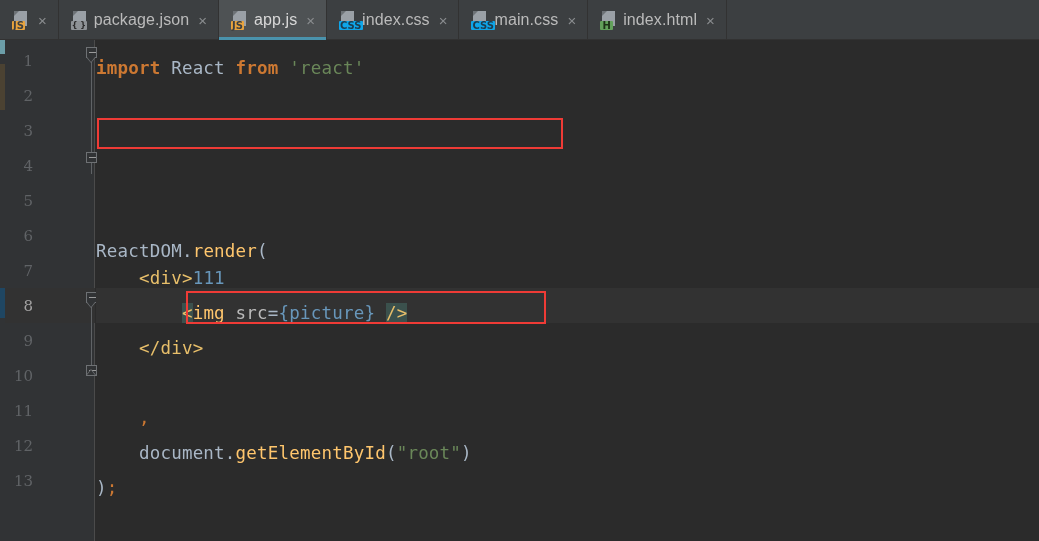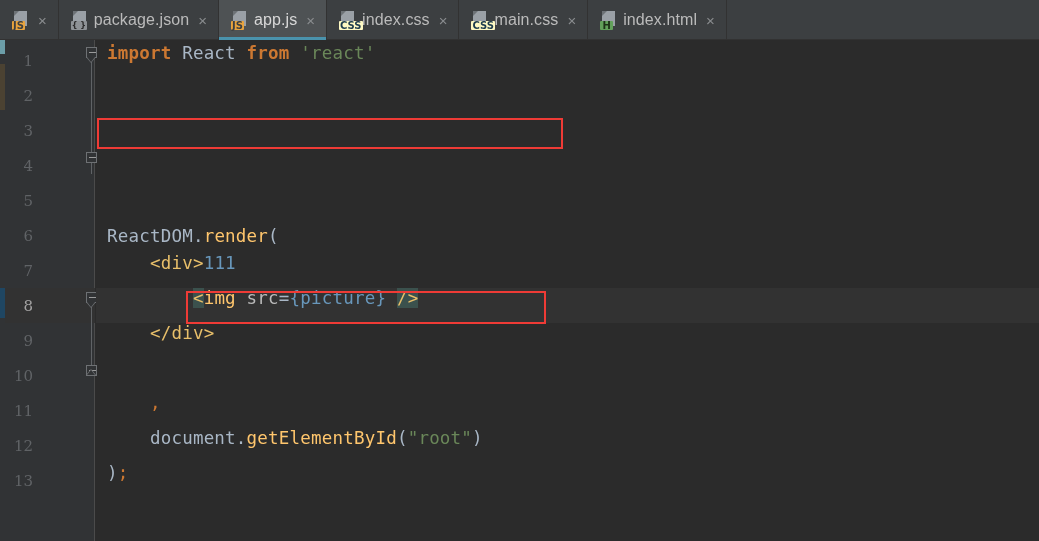--- a/index.html
+++ b/index.html
@@ -88,21 +88,21 @@
     padding: 0 1px;
     border-radius: 1px;
     font-family: "DejaVu Sans", sans-serif;
     font-size: 10px;
     font-weight: bold;
     line-height: 9px;
     text-align: center;
     color: #3c3f41;
   }
   .badge.js   { background: #e8a33d; }
-  .badge.css  { background: #fef9c3; color:#1d3c4e; }
+  .badge.css  { background: #0ea5e9; color:#1d3c4e; }
   .badge.html { background: #62a05a; color:#1e3318; }
   .badge.json { background: #8e9296; color:#2b2b2b; font-size: 8px; }
 
   
   .editor {
     position: absolute;
     left: 0; top: 40px;
     width: 1039px;
     height: 501px;
     background: #2b2b2b;
@@ -215,22 +215,21 @@
     position: absolute;
     left: 96px; top: 0;
     right: 0; height: 501px;
     overflow: hidden;
   }
   .code-row {
     position: absolute;
     left: 0; right: 0;
     height: 35px;
     display: flex;
-    align-items: flex-start;
-    padding-left: 11px;
+    align-items: flex-end;
     white-space: pre;
   }
   .code-row.current { background: #323232; }
   .code-text {
     font-family: "DejaVu Serif Mono", "DejaVu Sans Mono", monospace;
     font-size: 17.5px;
     letter-spacing: 0.2px;
     color: #a9b7c6;
     white-space: pre;
   }

